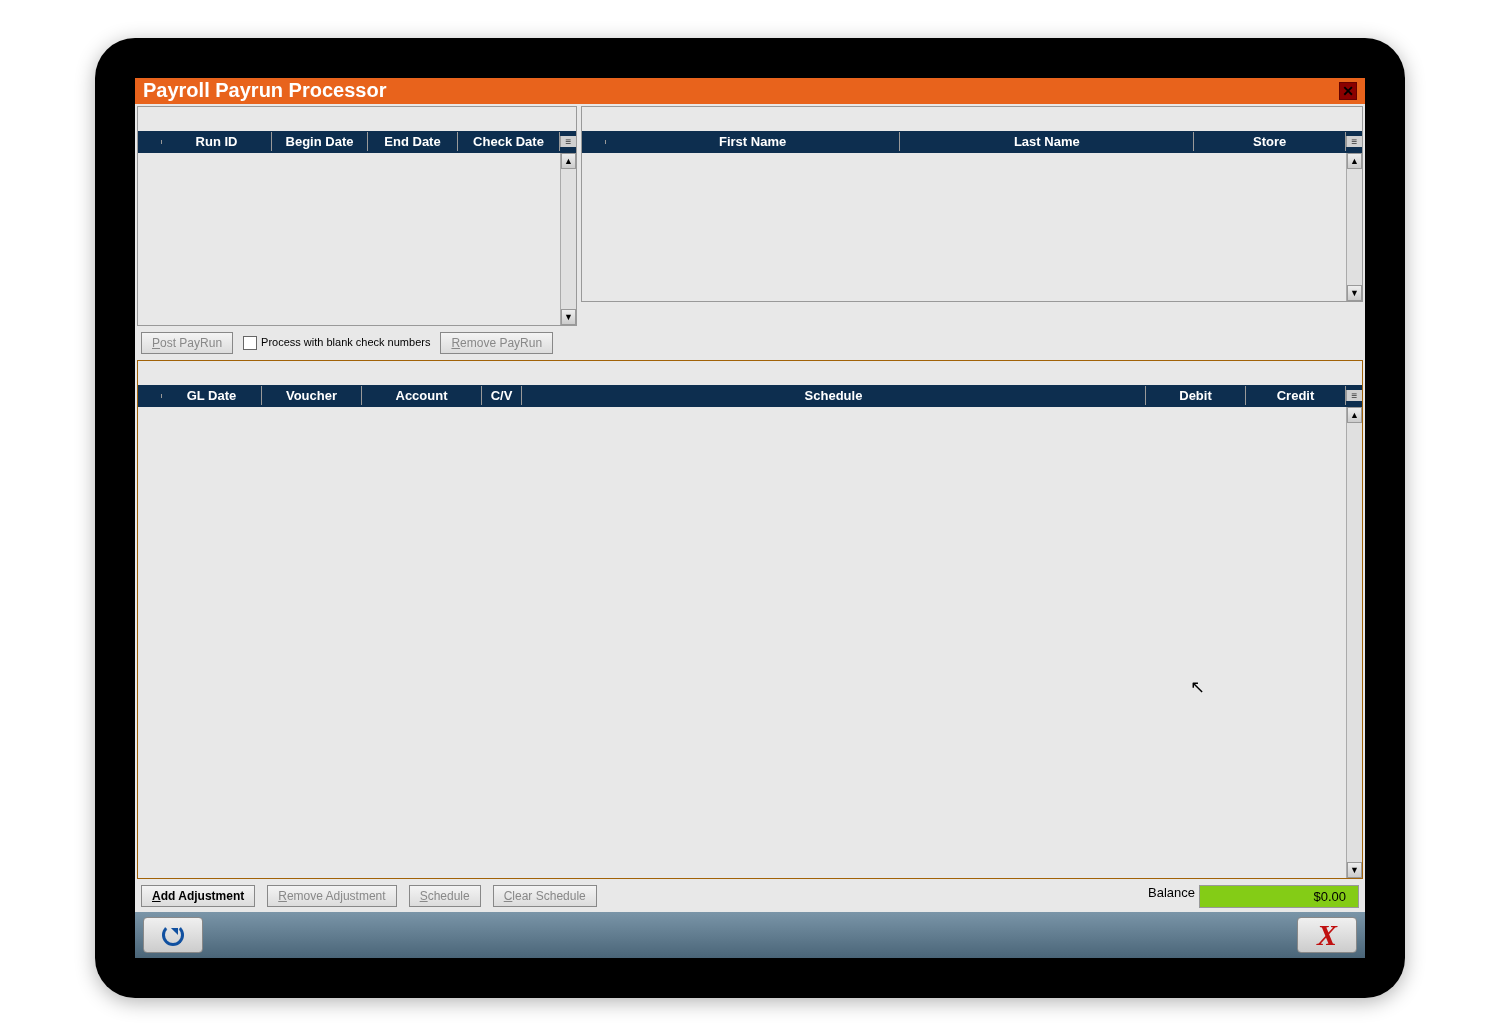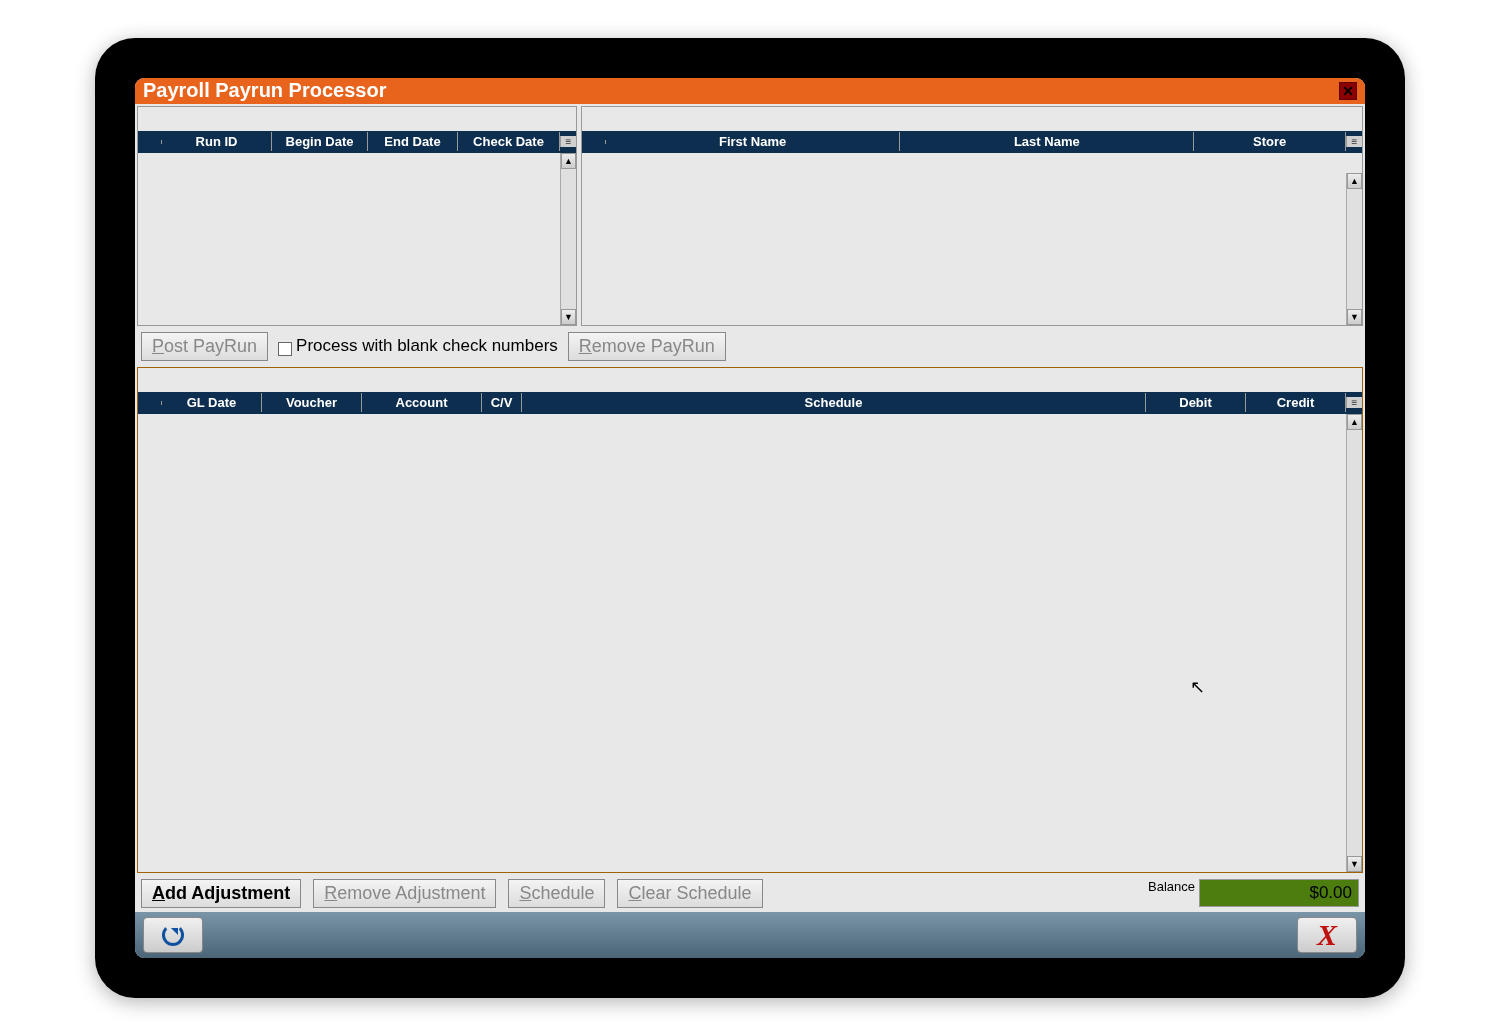--- a/index.html
+++ b/index.html
@@ -18,21 +18,21 @@
     background: #000;
     border-radius: 40px;
     padding: 40px;
     box-shadow: 0 4px 20px rgba(0,0,0,0.3);
     position: relative;
   }
   .tablet-screen {
     width: 100%;
     height: 100%;
     background: #e8e8e8;
-    border-radius: 9px;
+    border-radius: 0;
     overflow: hidden;
     display: flex;
     flex-direction: column;
   }
   .title-bar {
     background: #e8631c;
     color: #fff;
     font-weight: bold;
     font-size: 20px;
     padding: 2px 8px;
@@ -59,21 +59,21 @@
     gap: 4px;
     padding: 2px;
   }
   .panel {
     background: #e8e8e8;
     border: 1px solid #999;
     display: flex;
     flex-direction: column;
   }
   .left-panel { width: 440px; height: 220px; }
-  .right-panel { flex: 1; height: 220px; gap: 20px; }
+  .right-panel { flex: 1; height: 196px; }
   .table-header {
     display: flex;
     background: #0d2e4f;
     color: #fff;
     font-size: 13px;
     font-weight: bold;
     height: 22px;
     align-items: center;
     margin-top: 24px;
   }
@@ -124,31 +124,31 @@
     display: flex;
     align-items: center;
     gap: 4px;
     padding: 4px 6px;
     background: #e8e8e8;
   }
   .btn {
     background: linear-gradient(#f4f4f4,#dcdcdc);
     border: 1px solid #888;
     padding: 3px 10px;
-    font-size: 18px;
+    font-size: 12px;
     cursor: pointer;
     color: #333;
   }
   .btn.disabled { color: #888; }
   .btn u { text-decoration: underline; }
   .checkbox-wrap {
     display: flex;
-    align-items: flex-end;
+    align-items: flex-start;
     gap: 4px;
-    font-size: 17px;
+    font-size: 11px;
     margin: 0 6px;
   }
   .checkbox {
     width: 14px;
     height: 14px;
     border: 1px solid #666;
     background: #fff;
     cursor: pointer;
   }
   .lower-panel {
@@ -167,25 +167,25 @@
   }
   .balance-wrap {
     margin-left: auto;
     display: flex;
     align-items: flex-start;
     gap: 4px;
     font-size: 13px;
   }
   .balance-field {
     width: 160px;
-    background: #4d7c0f;
+    background: #84cc16;
     border: 1px solid #999;
-    padding: 3px 6px;
+    padding: 3px 12px;
     text-align: right;
-    font-size: 17px;
+    font-size: 13px;
   }
   .footer-bar {
     height: 46px;
     background: linear-gradient(#7a95a8, #4a6578);
     display: flex;
     align-items: center;
     justify-content: space-between;
     padding: 4px 8px;
   }
   .footer-btn {

